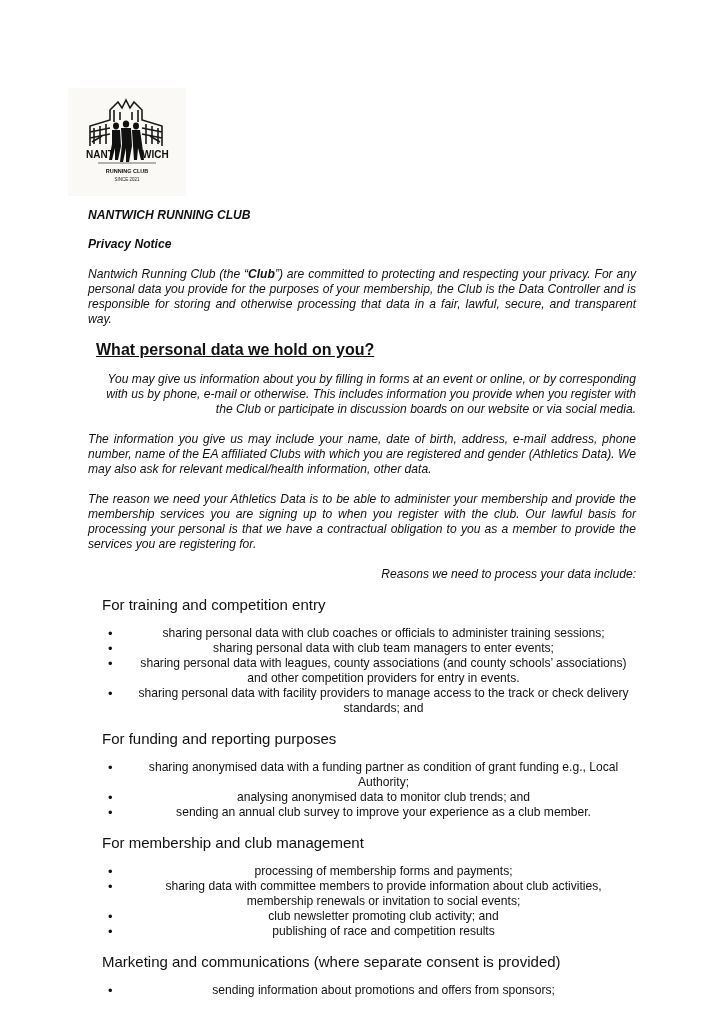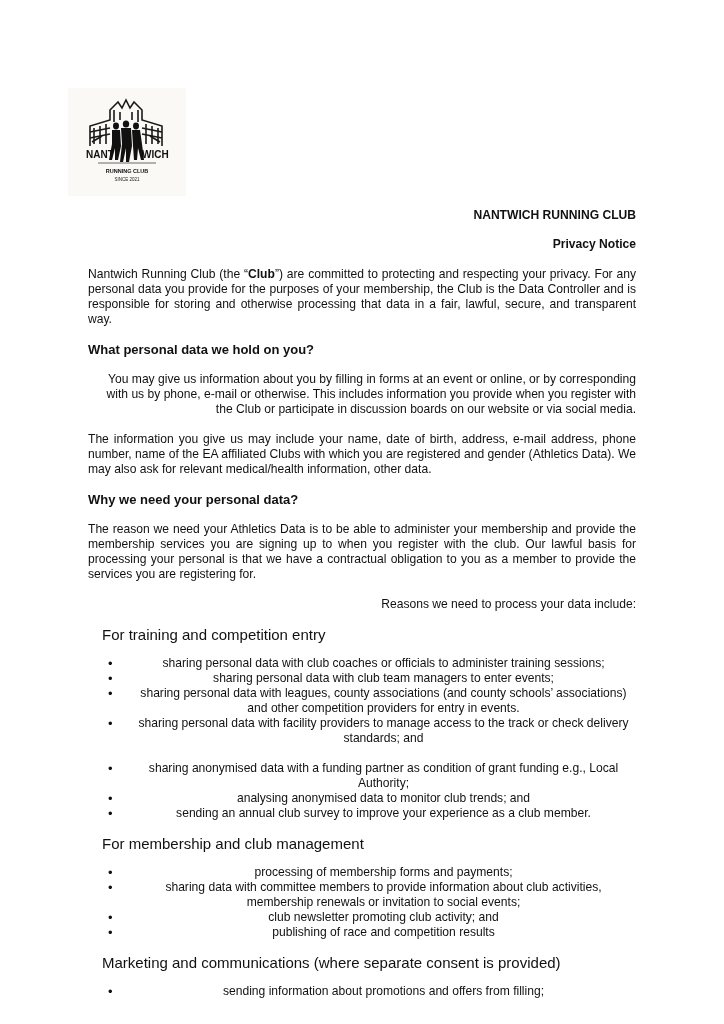--- a/index.html
+++ b/index.html
@@ -3,24 +3,24 @@
   <meta charset="utf-8">
   <style>
     html, body { margin: 0; padding: 0; background: #ffffff; }
     body { width: 724px; height: 1024px; position: relative; overflow: hidden;
            font-family: "Liberation Sans", sans-serif; color: #111; }
     .logo { position: absolute; left: 68px; top: 88px; width: 118px; height: 108px;
             background: #fbf9f6; }
     .logo svg { display: block; }
     .content { position: absolute; left: 88px; top: 208px; width: 548px;
                font-size: 12.1px; line-height: 15px; }
-    .title { text-align: right; font-weight: bold; margin: 0 0 14px 0; font-size: 12.1px; }
-    p { margin: 0 0 15px 0; text-align: justify; }
+    .title { text-align: left; font-weight: bold; margin: 0 0 14px 0; font-size: 12.1px; font-style: italic; }
+    p { margin: 0 0 15px 0; text-align: justify; font-style: italic; }
     p.left { text-align: right; }
-    h3 { margin: 0 0 15px 0; font-size: 13px; font-weight: bold; }
+    h3 { margin: 0 0 15px 8px; font-size: 16px; font-weight: bold; text-decoration: underline; }
     h4 { margin: 14px; font-size: 15px; font-weight: normal; }
     ul { margin: 0 0 15px 0; padding: 0; list-style: none; text-align: center; }
     li { position: relative; padding-left: 43px; }
     li::before { content: "\2022"; position: absolute; left: 20px; top: 0; font-size: 13px; }
   </style>
 </head>
 <body>
 
 <div class="logo">
   <svg width="118" height="108" viewBox="0 0 118 108">
@@ -53,43 +53,43 @@
 <div class="content">
   <div class="title">NANTWICH RUNNING CLUB</div>
   <div class="title" style="margin-bottom:15px">Privacy Notice</div>
 
   <p><span>Nantwich Running Club (the “</span><b>Club</b><span>”) are committed to protecting and respecting your privacy. For any personal data you provide for the purposes of your membership, the Club is the Data Controller and is responsible for storing and otherwise processing that data in a fair, lawful, secure, and transparent way.</span></p>
 
   <h3>What personal data we hold on you?</h3>
   <p class="left">You may give us information about you by filling in forms at an event or online, or by corresponding with us by phone, e-mail or otherwise. This includes information you provide when you register with the Club or participate in discussion boards on our website or via social media.</p>
   <p>The information you give us may include your name, date of birth, address, e-mail address, phone number, name of the EA affiliated Clubs with which you are registered and gender (Athletics Data). We may also ask for relevant medical/health information, other data.</p>
 
-  <h3>Why we need your personal data?</h3>
   <p>The reason we need your Athletics Data is to be able to administer your membership and provide the membership services you are signing up to when you register with the club. Our lawful basis for processing your personal is that we have a contractual obligation to you as a member to provide the services you are registering for.</p>
   <p class="left">Reasons we need to process your data include:</p>
 
   <h4>For training and competition entry</h4>
   <ul>
     <li>sharing  personal data with club coaches or officials to administer training sessions;</li>
     <li>sharing personal data with club team managers to enter events;</li>
     <li>sharing personal data with leagues, county associations (and county schools’ associations) and other competition providers for entry in events.</li>
     <li>sharing personal data with facility providers to manage access to the track or check delivery standards; and</li>
   </ul>
 
+  <h4>For funding and reporting purposes</h4>
   <ul>
     <li>sharing anonymised data with a funding partner as condition of grant funding e.g., Local Authority;</li>
     <li>analysing anonymised data to monitor club trends; and</li>
     <li>sending an annual club survey to improve your experience as a club member.</li>
   </ul>
 
   <h4>For membership and club management</h4>
   <ul>
     <li>processing of membership forms and payments;</li>
     <li>sharing data with committee members to provide information about club activities, membership renewals or invitation to social events;</li>
     <li>club newsletter promoting club activity; and</li>
     <li>publishing of race and competition results</li>
   </ul>
 
   <h4>Marketing and communications (where separate consent is provided)</h4>
   <ul>
-    <li>sending information about promotions and offers from filling;</li>
+    <li>sending information about promotions and offers from sponsors;</li>
   </ul>
 </div>
 
 </body></html>

